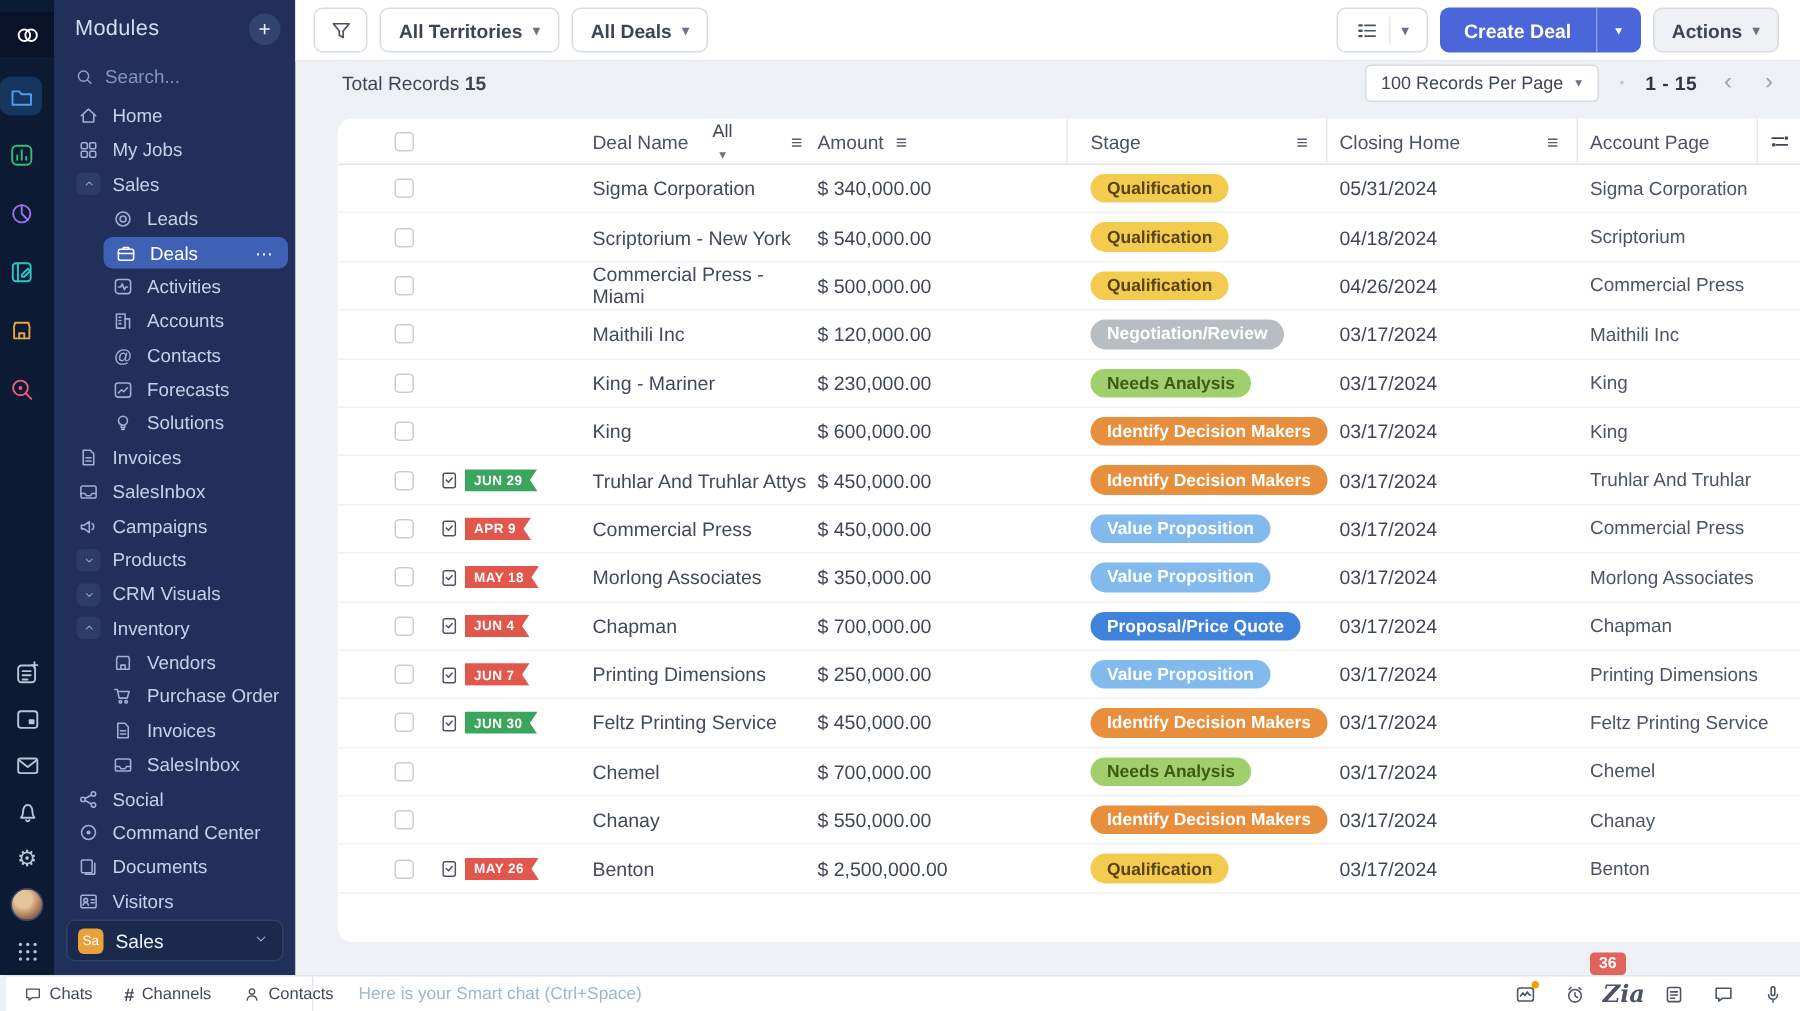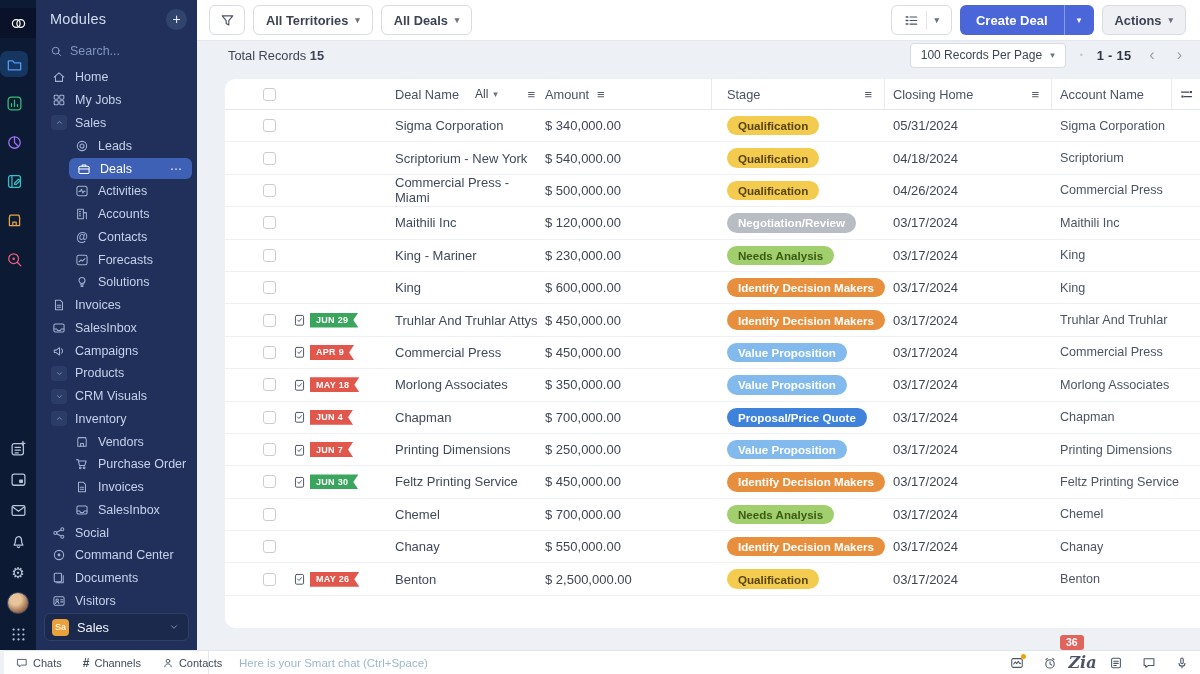--- a/index.html
+++ b/index.html
@@ -77,21 +77,21 @@
   .c-amount{width:167px;justify-content:flex-start;padding-right:22px;flex:none;}
   .c-stage{width:173px;padding-left:15px;flex:none;}
   .c-date{width:167px;padding-left:8px;flex:none;}
   .c-account{flex:1;padding-left:8px;min-width:0;}
   .c-cog{width:28px;justify-content:center;flex:none;}
   .bdr{border-right:1px solid #e8eaee;}
   .hamb{color:#555e6b;font-size:13px;cursor:pointer;}
   .c-name .hamb{margin-left:auto;margin-right:10px;}
   .c-amount .hamb{margin-left:8px;}
   .c-stage .hamb,.c-date .hamb{margin-left:auto;margin-right:12px;}
-  .all-dd{display:flex;align-items:center;gap:5px;margin-left:16px;font-size:12px;color:#3f4757;cursor:pointer;}
+  .all-dd{display:flex;align-items:center;gap:5px;margin-left:16px;font-size:12px;color:#3f4757;cursor:pointer;flex-direction:column;}
   .c-cog svg{width:15px;height:15px;color:#3e4553;cursor:pointer;}
   .cb{width:13px;height:13px;border:1.5px solid #c8cdd6;border-radius:3px;background:#fff;cursor:pointer;flex:none;}
   .trow{display:flex;align-items:center;height:32.4px;border-bottom:1px solid #eef0f4;font-size:13px;color:#3f4755;}
   .task-ic{display:flex;color:#4a5263;}
   .task-ic svg{width:13px;height:14px;}
   .ribbon{font-size:9px;font-weight:bold;color:#fff;padding:2.5px 10px 2.5px 6px;letter-spacing:.3px;clip-path:polygon(0 0,100% 0,calc(100% - 5px) 50%,100% 100%,0 100%);white-space:nowrap;}
   .trow .c-name{color:#414a5b;cursor:pointer;}
   .stage{border-radius:11px;padding:3.2px 11px;font-size:11.6px;font-weight:600;white-space:nowrap;}
   .trow .c-account{font-size:12.6px;color:#4c5566;cursor:pointer;}
   .notif-badge{position:absolute;left:863px;top:635px;background:var(--notification);color:#fff;font-size:10.5px;font-weight:bold;padding:1px 6px 2px;border-radius:3px;z-index:5;}
@@ -611,21 +611,21 @@
         </div>
         <div class="c c-stage bdr">
           <span>Stage</span>
           <span class="hamb">≡</span>
         </div>
         <div class="c c-date bdr">
           <span>Closing Home</span>
           <span class="hamb">≡</span>
         </div>
         <div class="c c-account bdr">
-          <span>Account Name</span>
+          <span>Account Page</span>
         </div>
         <div class="c c-cog">
           <svg class="svgi" viewBox="0 0 16 16">
               <path d="M2.6 5.4h8M5.4 10.2h8"></path>
               <rect x="11.6" y="4.3" width="2.2" height="2.2" fill="currentColor" stroke="none"></rect>
               <rect x="2.6" y="9.1" width="2.2" height="2.2" fill="currentColor" stroke="none"></rect>
             </svg>
         </div>
       </div>
       <div class="tbody">

